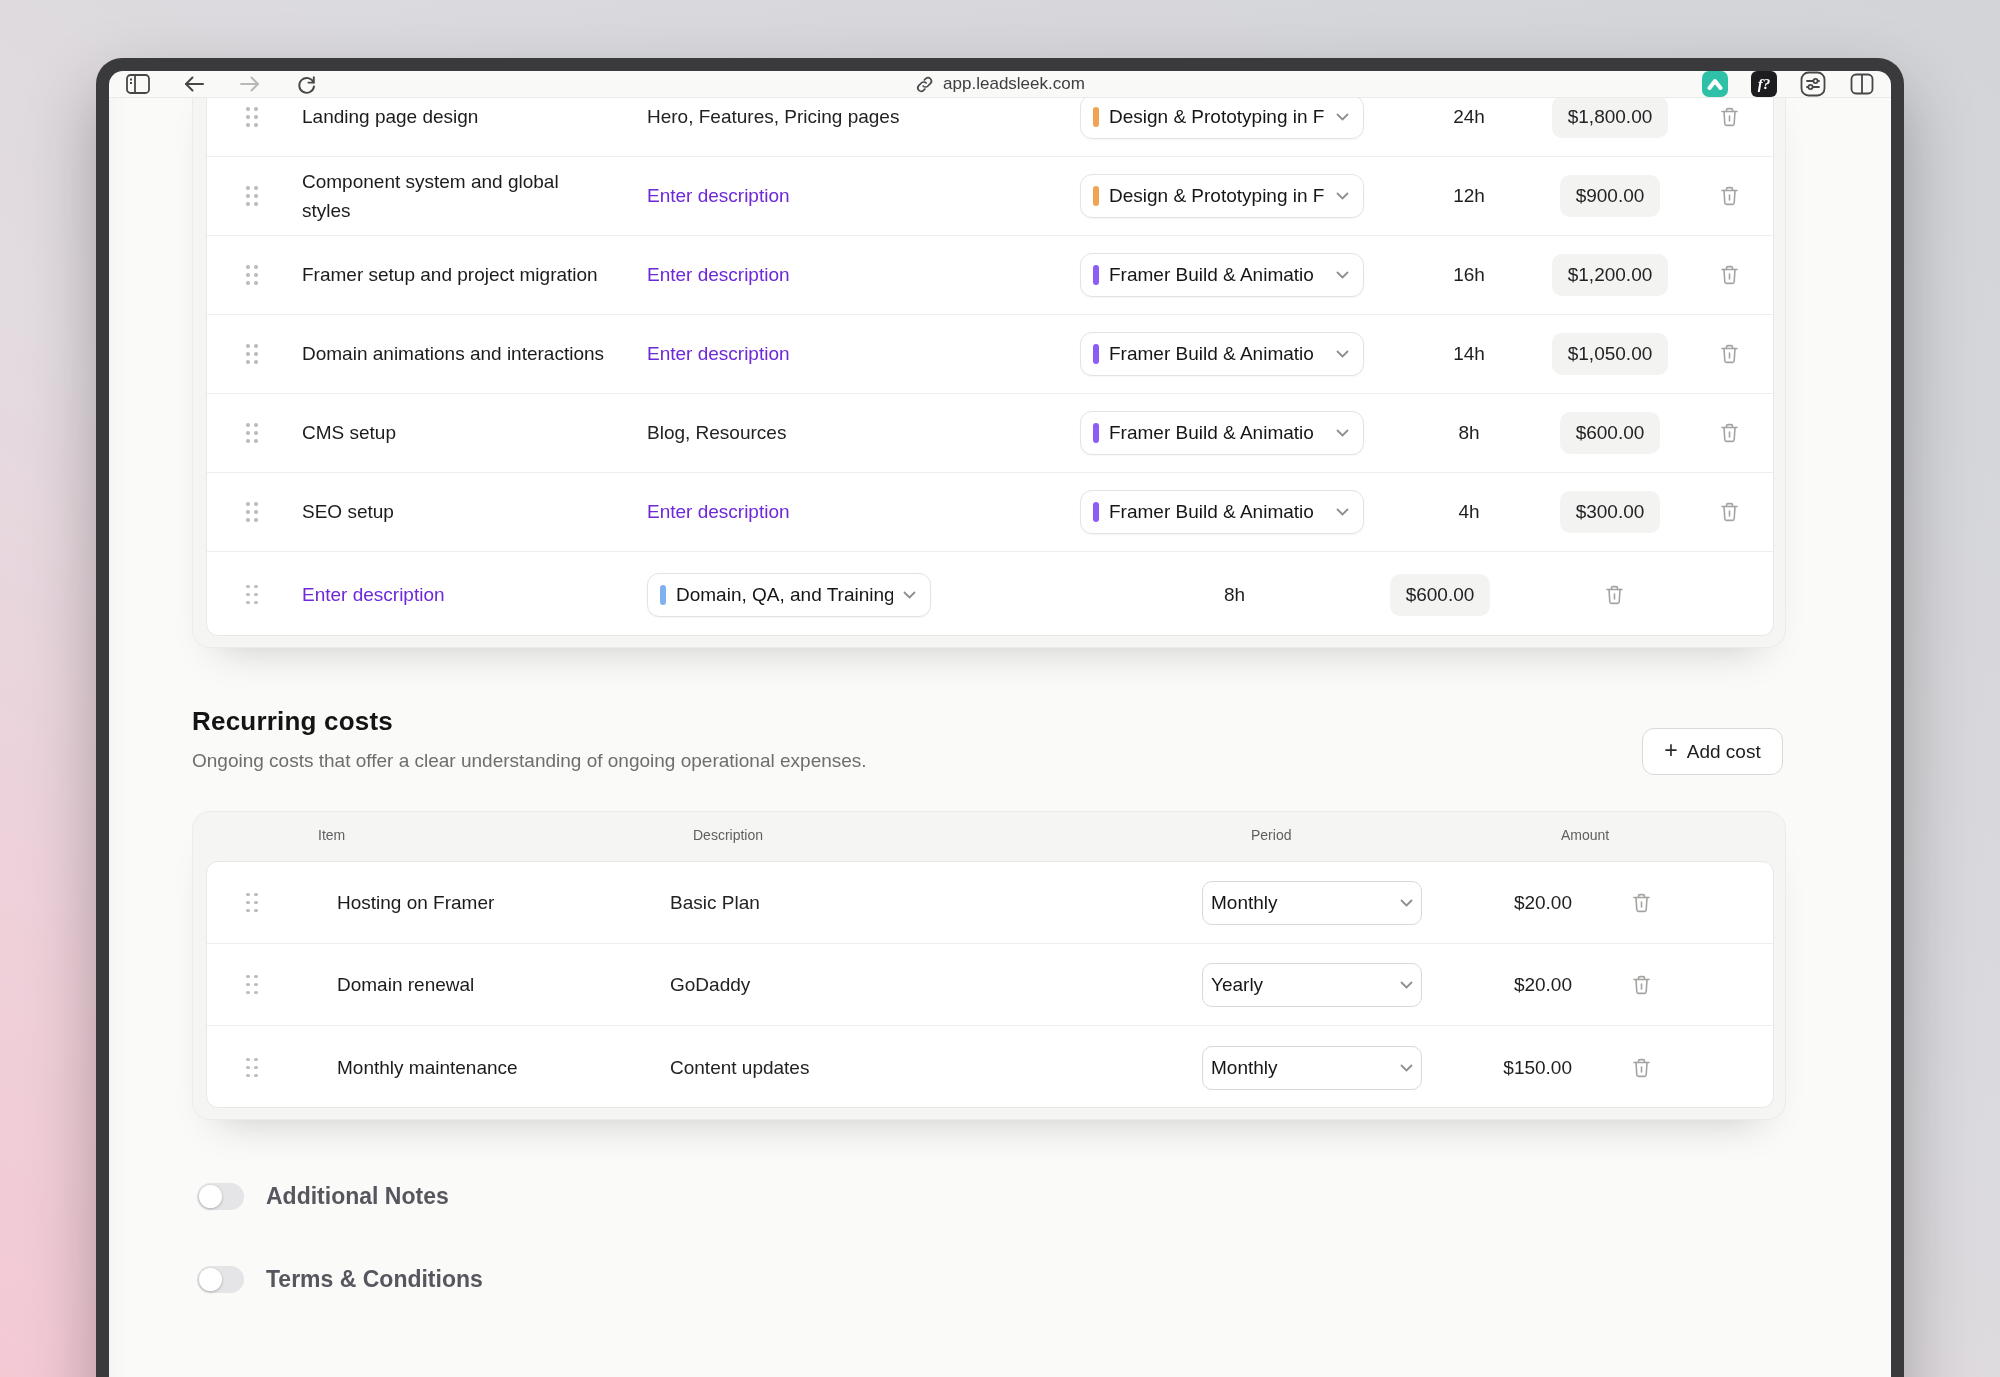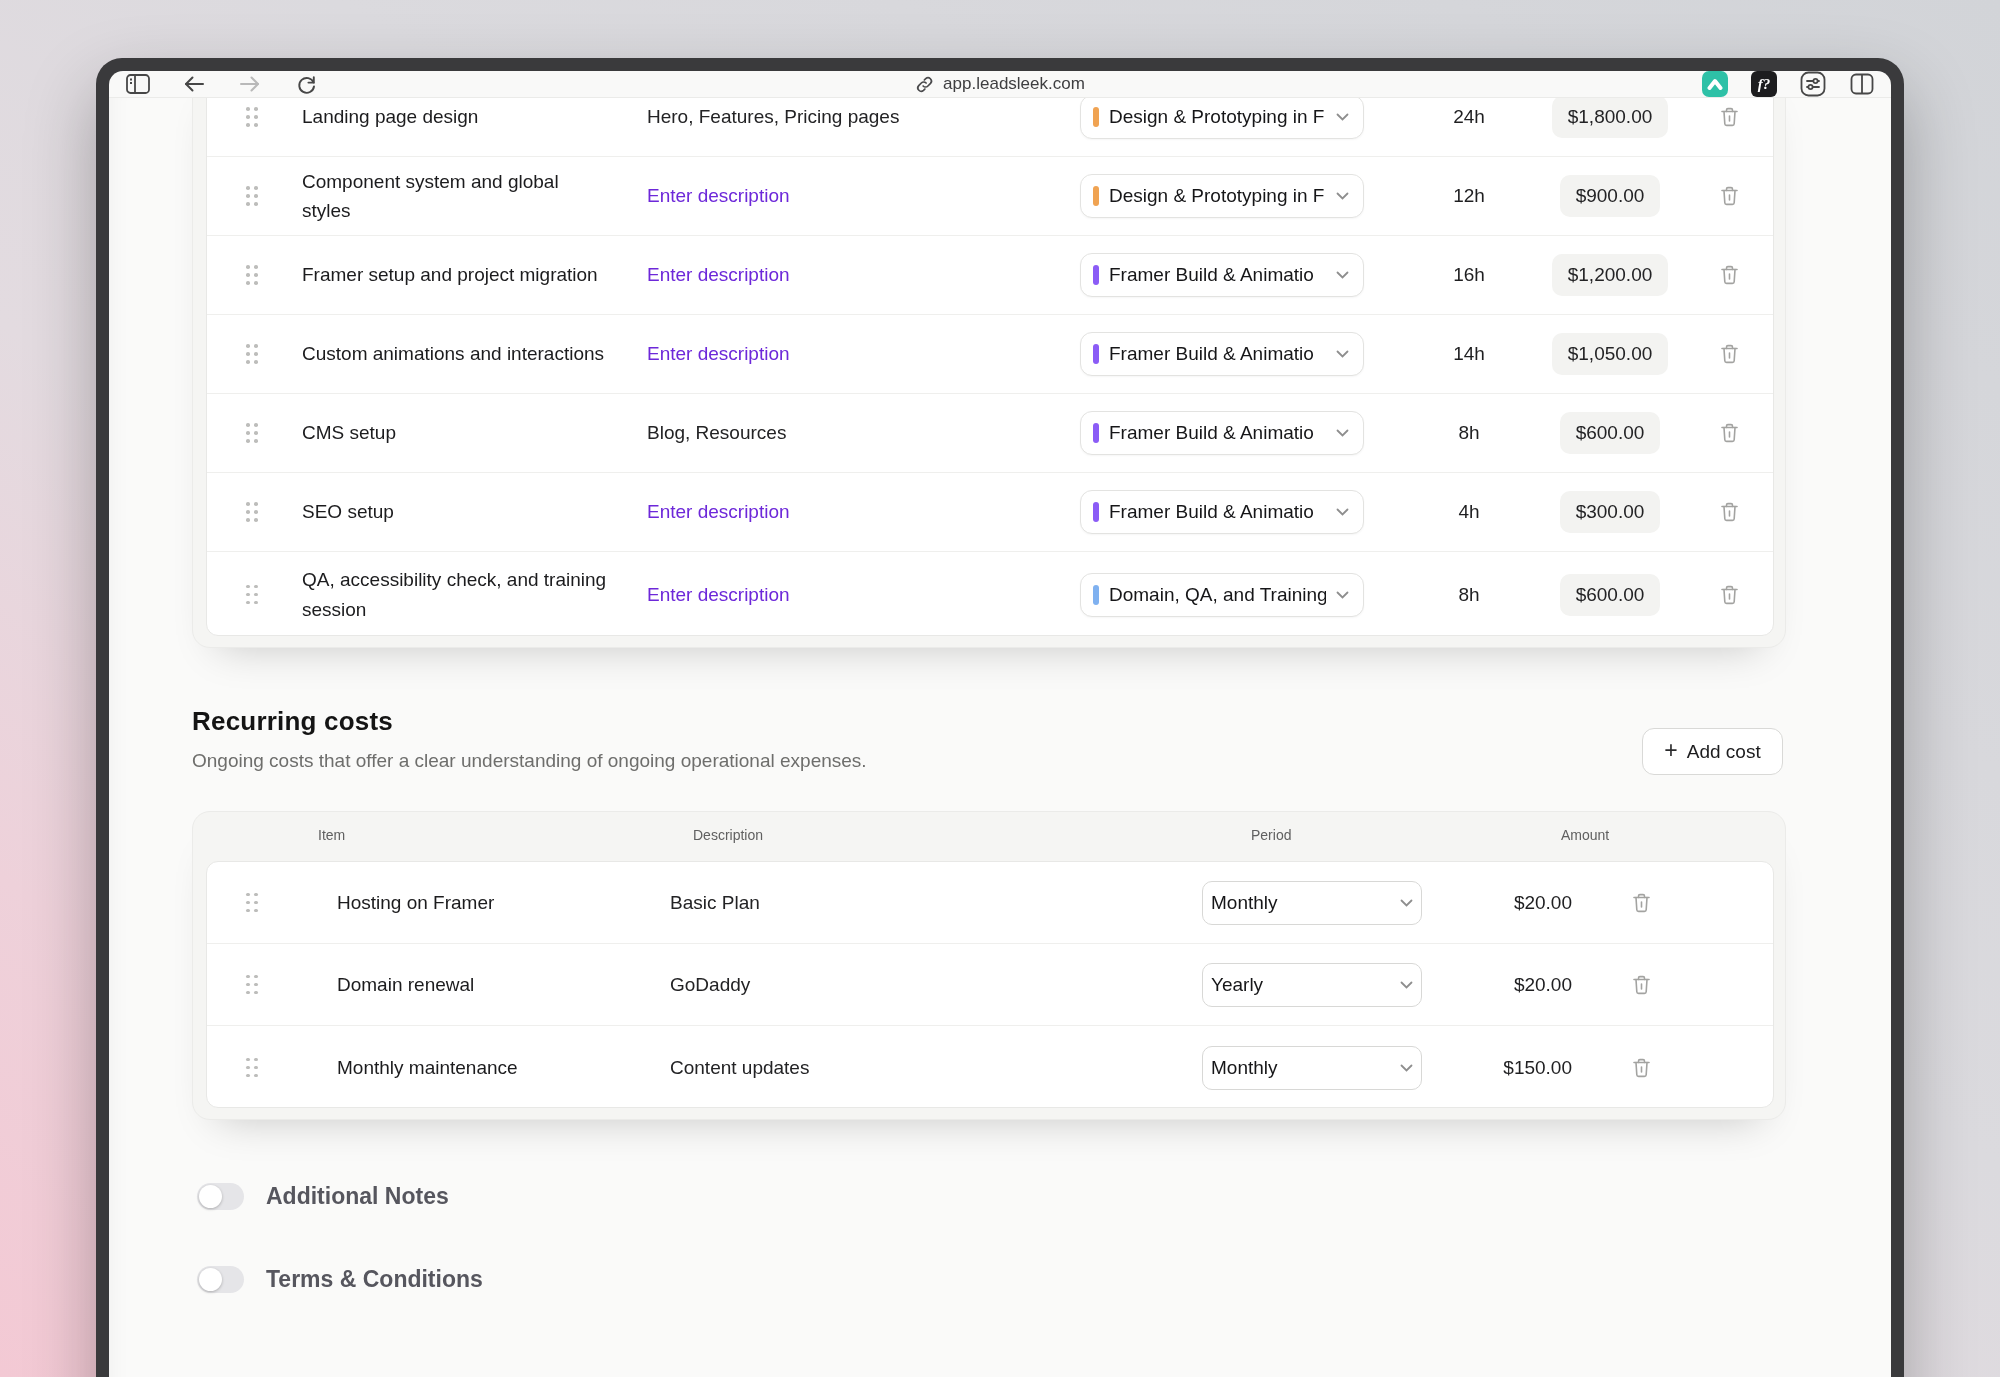--- a/index.html
+++ b/index.html
@@ -273,21 +273,21 @@
           <div class="c-handle">
               <span class="drag">
                 <i></i>
                 <i></i>
                 <i></i>
                 <i></i>
                 <i></i>
                 <i></i>
               </span>
             </div>
-          <div class="c-item">Custom animations and interactions</div>
+          <div class="c-item">Domain animations and interactions</div>
           <div class="c-desc placeholder">Enter description</div>
           <div class="dropdown">
             <span class="phase-dot" style="background: rgb(139, 92, 246);"></span>
             <span class="dd-label">Framer Build &amp; Animatio</span>
             <svg width="13" height="8" viewBox="0 0 13 8" fill="none" stroke="#8e8e8e" stroke-width="1.8" stroke-linecap="round">
                 <path d="M1.5 1.5 L6.5 6.5 L11.5 1.5"></path>
               </svg>
           </div>
           <div class="c-hours">14h</div>
           <div class="c-amount">
@@ -381,21 +381,20 @@
           <div class="c-handle">
               <span class="drag">
                 <i></i>
                 <i></i>
                 <i></i>
                 <i></i>
                 <i></i>
                 <i></i>
               </span>
             </div>
-          <div class="c-item">QA, accessibility check, and training session</div>
           <div class="c-desc placeholder">Enter description</div>
           <div class="dropdown">
             <span class="phase-dot" style="background: rgb(127, 177, 240);"></span>
             <span class="dd-label">Domain, QA, and Training</span>
             <svg width="13" height="8" viewBox="0 0 13 8" fill="none" stroke="#8e8e8e" stroke-width="1.8" stroke-linecap="round">
                 <path d="M1.5 1.5 L6.5 6.5 L11.5 1.5"></path>
               </svg>
           </div>
           <div class="c-hours">8h</div>
           <div class="c-amount">

